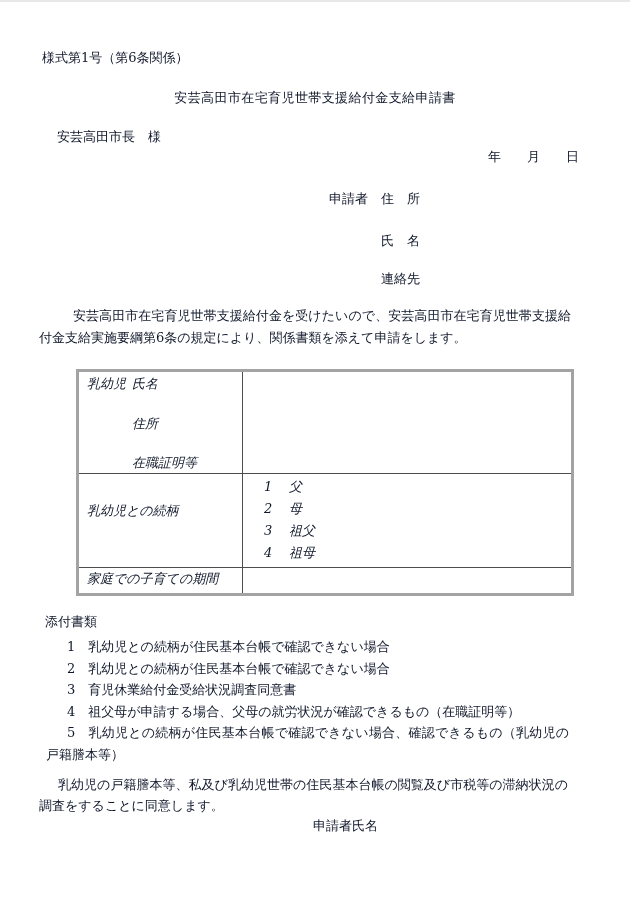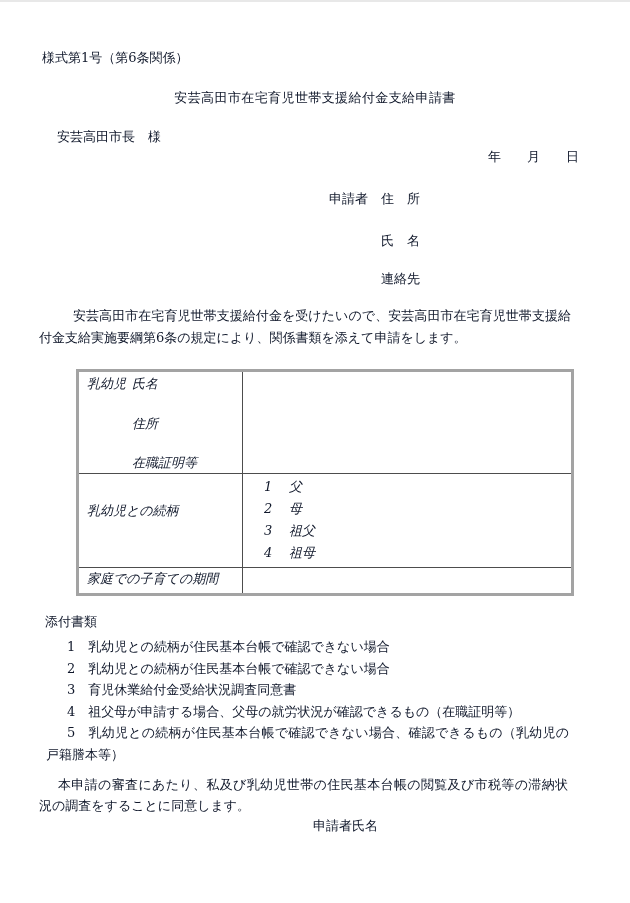--- a/index.html
+++ b/index.html
@@ -112,16 +112,16 @@
   <div class="abs attach-heading">添付書類</div>
 
   <div class="attach-list">
     <div class="attach-item"><span class="num">1</span><span>乳幼児との続柄が住民基本台帳で確認できない場合</span></div>
     <div class="attach-item"><span class="num">2</span><span>乳幼児との続柄が住民基本台帳で確認できない場合</span></div>
     <div class="attach-item"><span class="num">3</span><span>育児休業給付金受給状況調査同意書</span></div>
     <div class="attach-item"><span class="num">4</span><span>祖父母が申請する場合、父母の就労状況が確認できるもの（在職証明等）</span></div>
     <div class="attach-item"><span class="num">5</span><span>乳幼児との続柄が住民基本台帳で確認できない場合、確認できるもの（乳幼児の戸籍謄本等）</span></div>
   </div>
 
-  <div class="consent">本申請の審査にあたり、私及び乳幼児世帯の住民基本台帳の閲覧及び市税等の滞納状況の調査をすることに同意します。</div>
+  <div class="consent">乳幼児の戸籍謄本等、私及び乳幼児世帯の住民基本台帳の閲覧及び市税等の滞納状況の調査をすることに同意します。</div>
   <div class="abs signature">申請者氏名</div>
 
 </div>
 
 </body></html>

